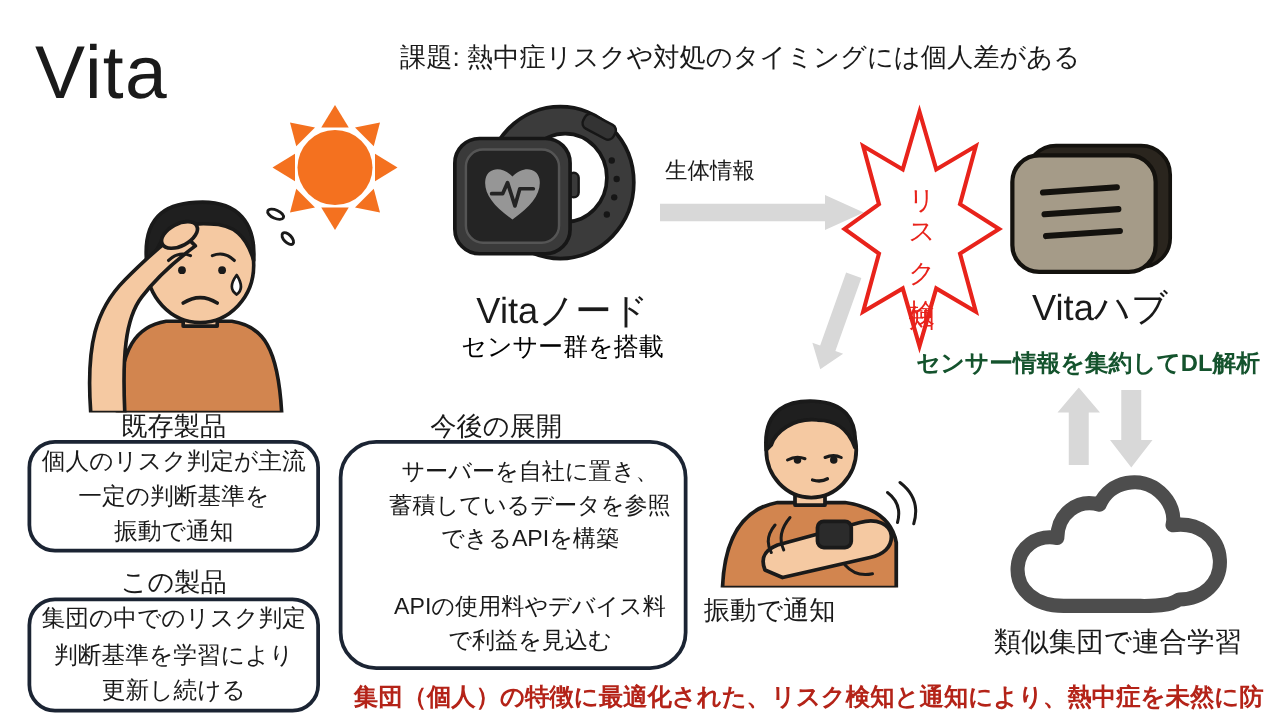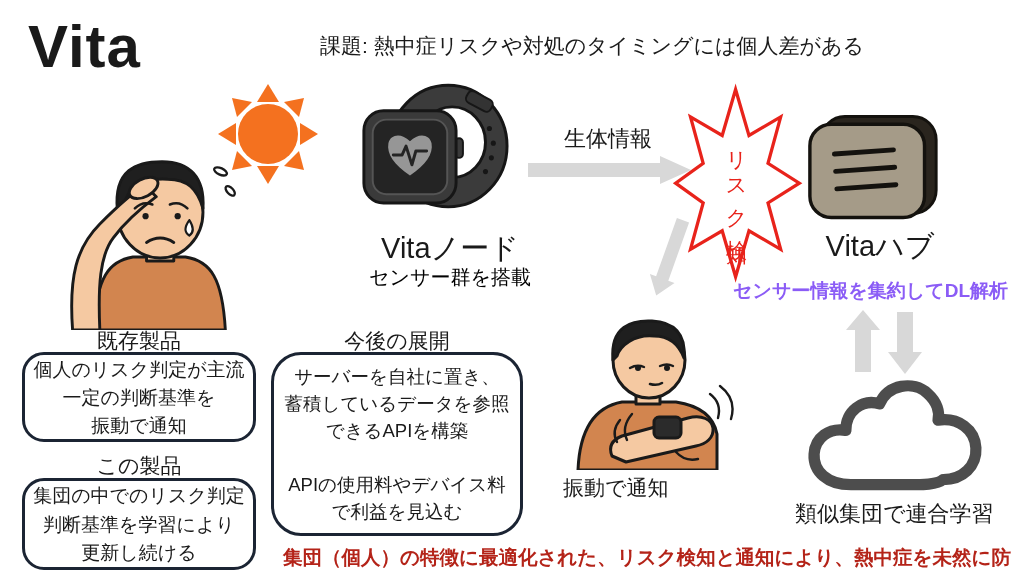--- a/index.html
+++ b/index.html
@@ -6,41 +6,41 @@
   #slide{
     position:relative;width:1024px;height:576px;background:#ffffff;overflow:hidden;
     font-family:"Liberation Sans","DejaVu Sans",sans-serif;color:#111;
   }
   .abs{position:absolute;}
   .title{font-size:60px;font-weight:400;letter-spacing:1px;color:#1a1a1a;}
   .problem{font-size:21px;color:#1a1a1a;}
   .dev-label{font-size:29px;color:#1a1a1a;text-align:center;}
   .dev-sub{font-size:20px;color:#000000;text-align:center;}
   .small-label{font-size:21px;color:#1a1a1a;}
-  .red-bold{color:#8b5cf6;font-weight:bold;font-size:19px;}
+  .red-bold{color:#14532d;font-weight:bold;font-size:19px;}
   .conclusion{color:#b42318;font-weight:bold;font-size:19.5px;}
   .burst-text{
     writing-mode:vertical-rl;text-orientation:upright;
     color:#e8231b;font-size:21px;letter-spacing:5px;line-height:1;
   }
   .sec-head{font-size:21px;color:#1a1a1a;text-align:center;}
   .round-box{
     border:3px solid #1b2433;border-radius:22px;background:#fff;
     display:flex;flex-direction:column;justify-content:center;align-items:center;
   }
   .box-line{font-size:19px;line-height:29px;color:#1a1a1a;text-align:right;min-height:20px;}
   .fbox-line{font-size:18.5px;line-height:27px;color:#1a1a1a;text-align:center;min-height:27px;}
   svg{display:block;}
 </style>
 </head>
 <body>
 
 <div id="slide">
 
-  <div class="abs title" style="left:28px;top:12px;font-weight:bold;">Vita</div>
+  <div class="abs title" style="left:28px;top:23px;">Vita</div>
 
   <div class="abs problem" style="left:320px;top:32px;">課題: 熱中症リスクや対処のタイミングには個人差がある</div>
 
   <svg class="abs" style="left:205px;top:76px;" width="126" height="116" viewBox="0 0 126 116">
     <g fill="#f4711f">
       <circle cx="63" cy="58" r="30"></circle>
       <polygon points="63,8 74,26 52,26"></polygon>
       <polygon points="63,108 52,90 74,90"></polygon>
       <polygon points="13,58 31,47 31,69"></polygon>
       <polygon points="113,58 95,69 95,47"></polygon>
@@ -83,21 +83,21 @@
     <rect x="99" y="62" width="8" height="20" rx="4" fill="#3a3a3a" stroke="#161616" stroke-width="2"></rect>
     <rect x="6" y="34" width="94" height="94" rx="20" fill="#3a3a3a" stroke="#161616" stroke-width="3"></rect>
     <rect x="15" y="43" width="76" height="76" rx="14" fill="#242424" stroke="#555555" stroke-width="2"></rect>
     <path d="M53,100 C37,89 29,78 31,67 C33,58 44,56 53,65 C62,56 73,58 75,67 C77,78 69,89 53,100 Z" fill="#969696"></path>
     <path d="M36,79 L45,79 L49,70 L55,89 L59,75 L70,75" fill="none" stroke="#242424" stroke-width="3" stroke-linejoin="round" stroke-linecap="round"></path>
   </svg>
 
   <div class="abs dev-label" style="left:345px;top:229px;width:210px;">Vitaノード</div>
   <div class="abs dev-sub" style="left:335px;top:264px;width:230px;">センサー群を搭載</div>
 
-  <div class="abs small-label" style="left:532px;top:124px;font-size:22px;margin-left:32px;">生体情報</div>
+  <div class="abs small-label" style="left:532px;top:124px;font-size:18px;">生体情報</div>
   <svg class="abs" style="left:528px;top:154px;" width="164" height="32" viewBox="0 0 164 32">
     <polygon points="0,9 132,9 132,2 163,16 132,30 132,23 0,23" fill="#d8d8d8"></polygon>
   </svg>
 
   <svg class="abs" style="left:670px;top:82px;" width="134" height="206" viewBox="-5 -3 143 210">
     <polygon points="65,0 79.3,49.2 113.1,29.3 99.6,78.9 133,100 99.6,121.1 113.1,170.7 79.3,150.8 65,200 50.7,150.8 16.9,170.7 30.4,121.1 1,100 30.4,78.9 16.9,29.3 50.7,49.2" fill="#ffffff" stroke="#e8231b" stroke-width="3.5" stroke-linejoin="miter"></polygon>
   </svg>
   <div class="abs" style="left:670px;top:98px;width:134px;height:172px;display:flex;justify-content:center;align-items:center;">
     <span class="burst-text">リスク検知</span>
   </div>
@@ -159,21 +159,21 @@
   </div>
 
   <div class="abs sec-head" style="left:22px;top:452px;width:234px;">この製品</div>
   <div class="abs round-box" style="left:22px;top:478px;width:228px;height:86px;">
     <div class="box-line">集団の中でのリスク判定</div>
     <div class="box-line">判断基準を学習により</div>
     <div class="box-line">更新し続ける</div>
   </div>
 
   <div class="abs sec-head" style="left:272px;top:327px;width:250px;">今後の展開</div>
-  <div class="abs round-box" style="left:271px;top:352px;width:246px;height:178px;border-radius:30px;">
+  <div class="abs round-box" style="left:271px;top:352px;width:246px;height:178px;border-radius:30px;padding-left:27px;">
     <div class="fbox-line">サーバーを自社に置き、</div>
     <div class="fbox-line">蓄積しているデータを参照</div>
     <div class="fbox-line">できるAPIを構築</div>
     <div class="fbox-line"></div>
     <div class="fbox-line">APIの使用料やデバイス料</div>
     <div class="fbox-line">で利益を見込む</div>
   </div>
 
   <div class="abs conclusion" style="left:283px;top:544px;">集団（個人）の特徴に最適化された、リスク検知と通知により、熱中症を未然に防ぐ!</div>
 

